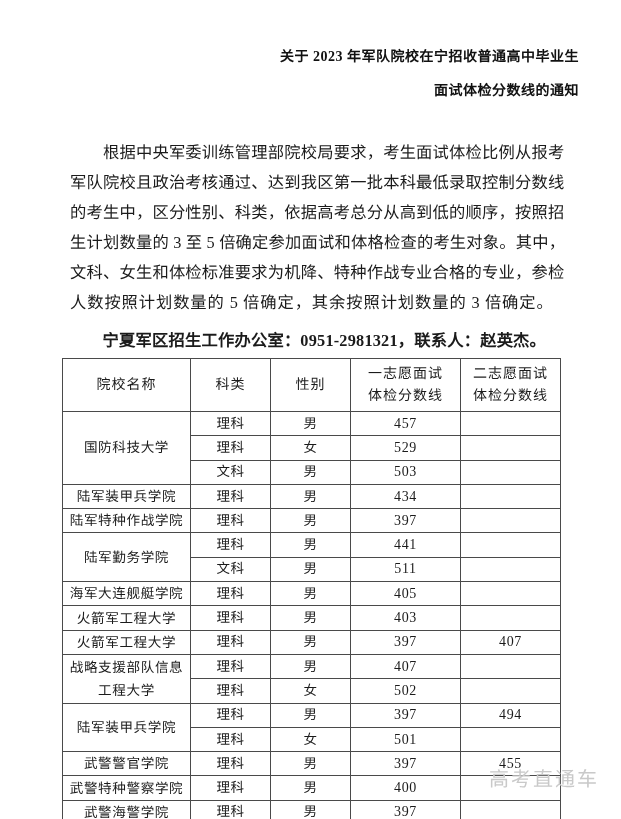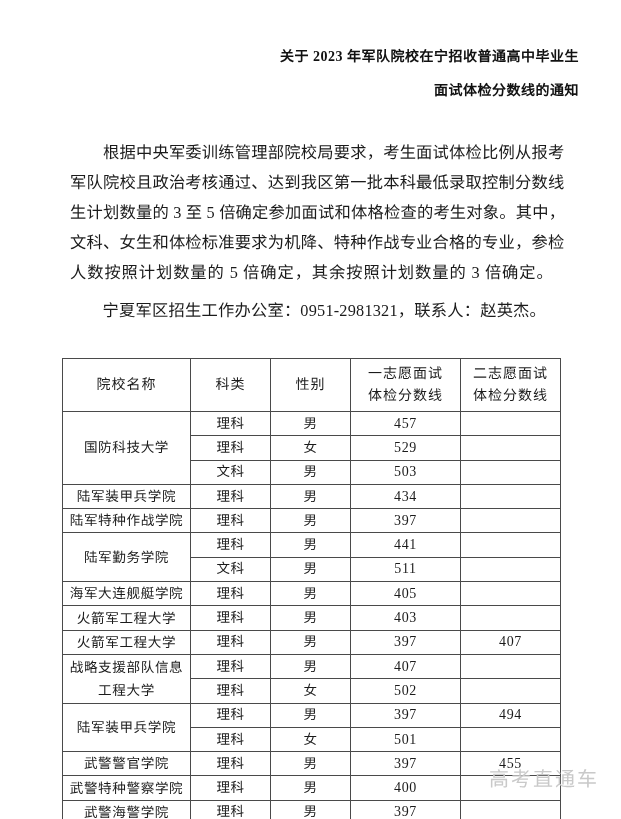--- a/index.html
+++ b/index.html
@@ -52,20 +52,21 @@
     white-space: nowrap;
   }
   .para .pline.last {
     text-align: center;
   }
   .para.contact {
     margin-top: 1px;
     text-align: right;
     text-align-last: left;
     text-indent: 2em;
+    font-weight: bold;
   }
   
   .table-wrap {
     position: absolute;
     left: 62px;
     top: 358px;
     width: 498px;
   }
   table.score-table {
     border-collapse: collapse;
@@ -135,20 +136,21 @@
 
   <h1 class="doc-title" id="doc-title">
       <span class="line">关于 2023 年军队院校在宁招收普通高中毕业生</span>
       <span class="line">面试体检分数线的通知</span>
     </h1>
 
   <div class="body-block">
     <p class="para" id="notice-para">
         <span class="pline">　　根据中央军委训练管理部院校局要求，考生面试体检比例从报考</span>
         <span class="pline">军队院校且政治考核通过、达到我区第一批本科最低录取控制分数线</span>
+        <span class="pline">的考生中，区分性别、科类，依据高考总分从高到低的顺序，按照招</span>
         <span class="pline">生计划数量的 3 至 5 倍确定参加面试和体格检查的考生对象。其中，</span>
         <span class="pline">文科、女生和体检标准要求为机降、特种作战专业合格的专业，参检</span>
         <span class="pline last">人数按照计划数量的 5 倍确定，其余按照计划数量的 3 倍确定。</span>
       </p>
     <p class="para contact">宁夏军区招生工作办公室：0951-2981321，联系人：赵英杰。</p>
   </div>
 
   <div class="table-wrap">
     <table class="score-table">
       <colgroup>

